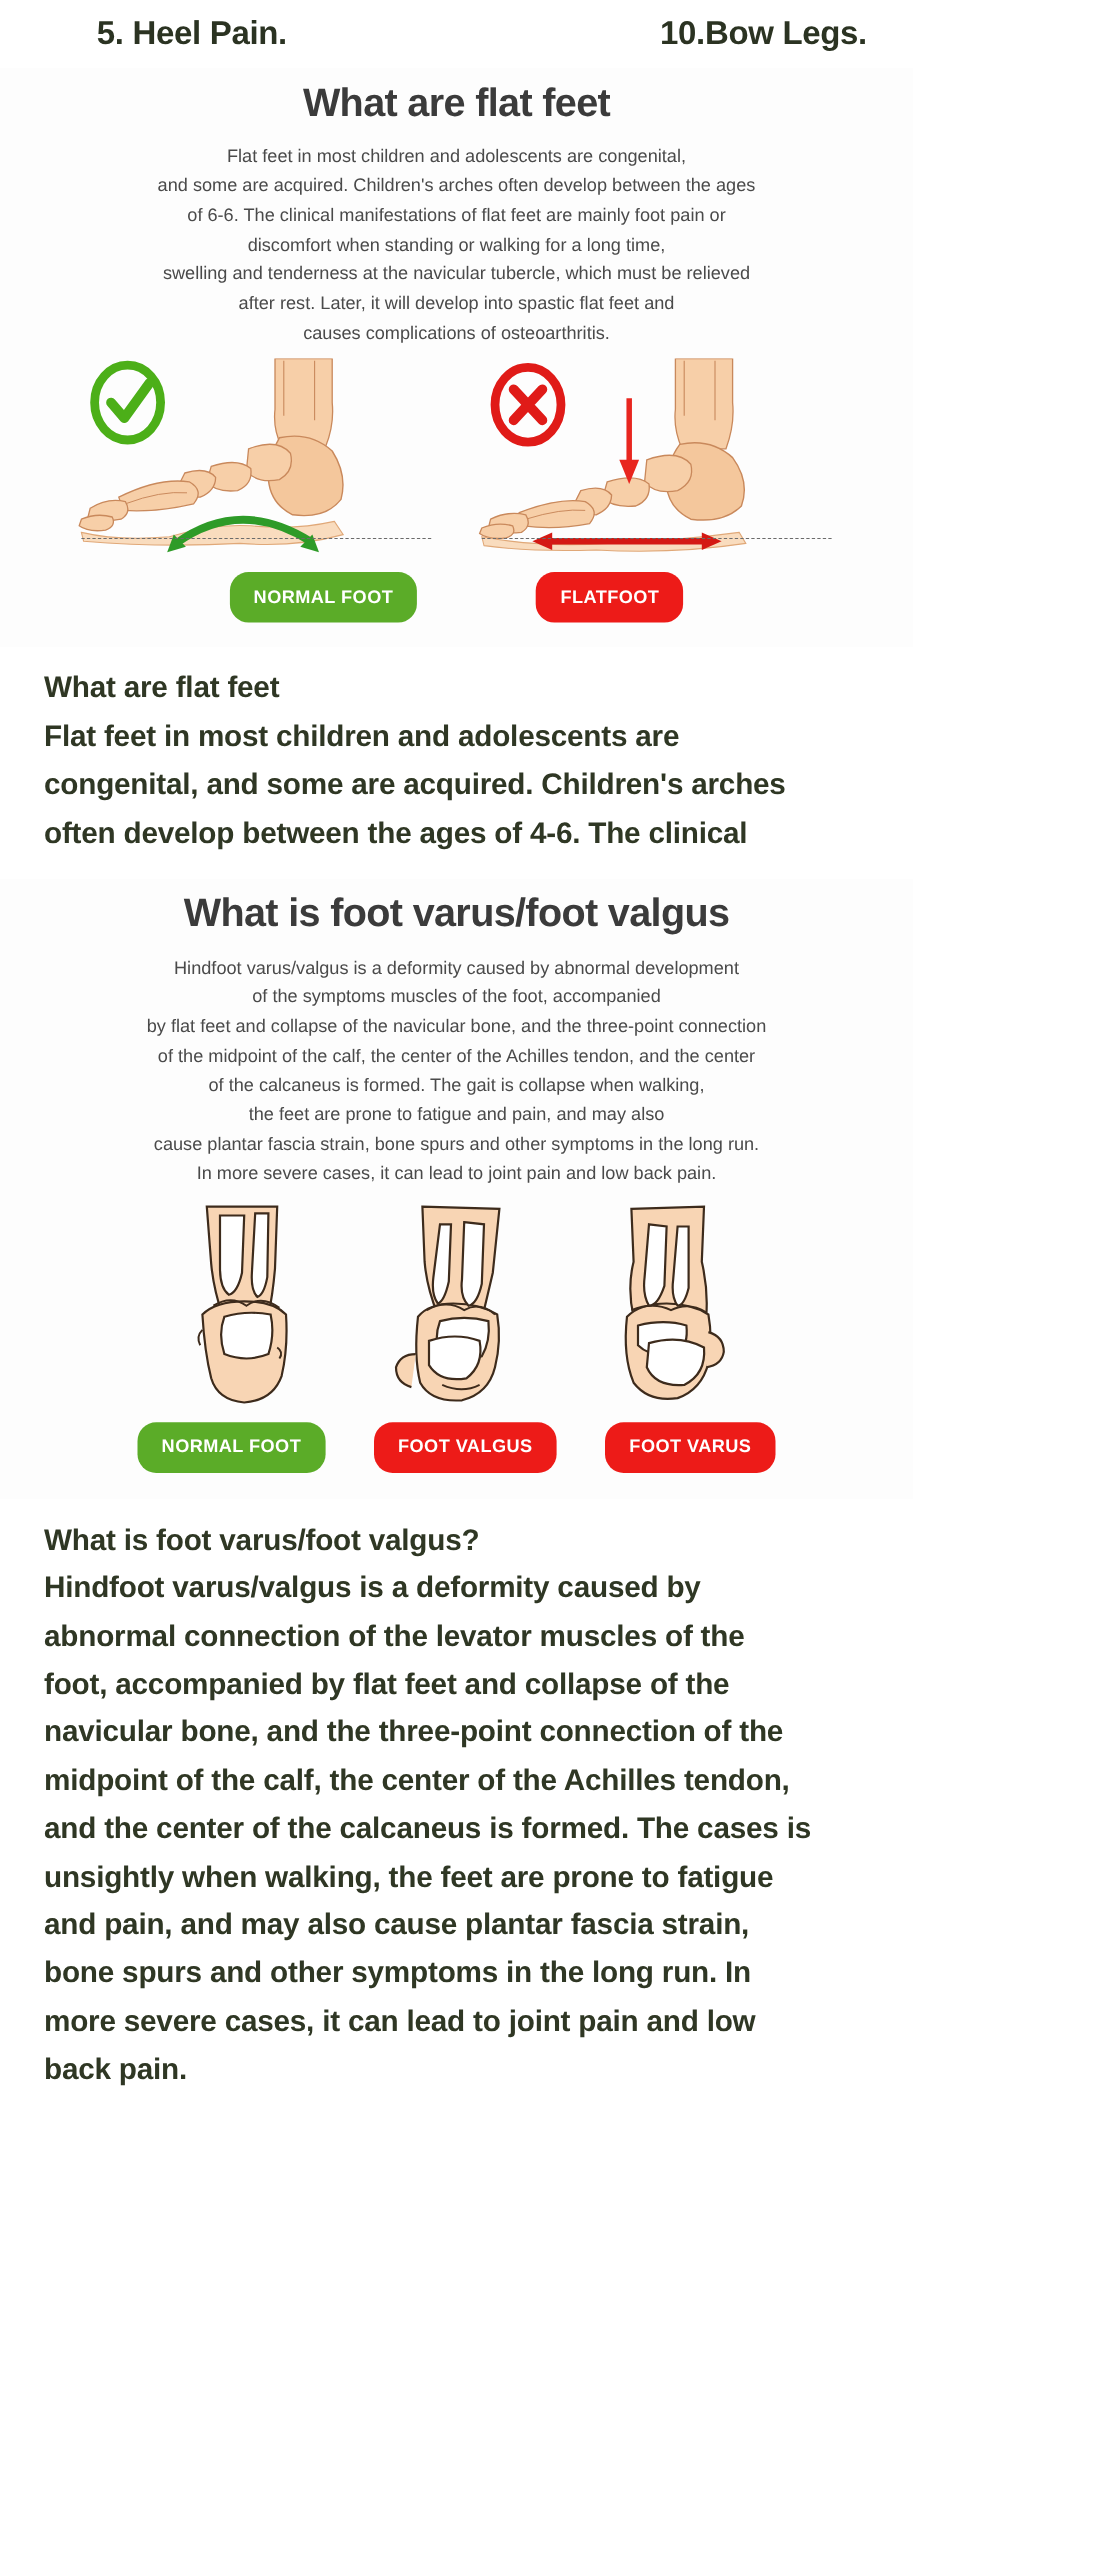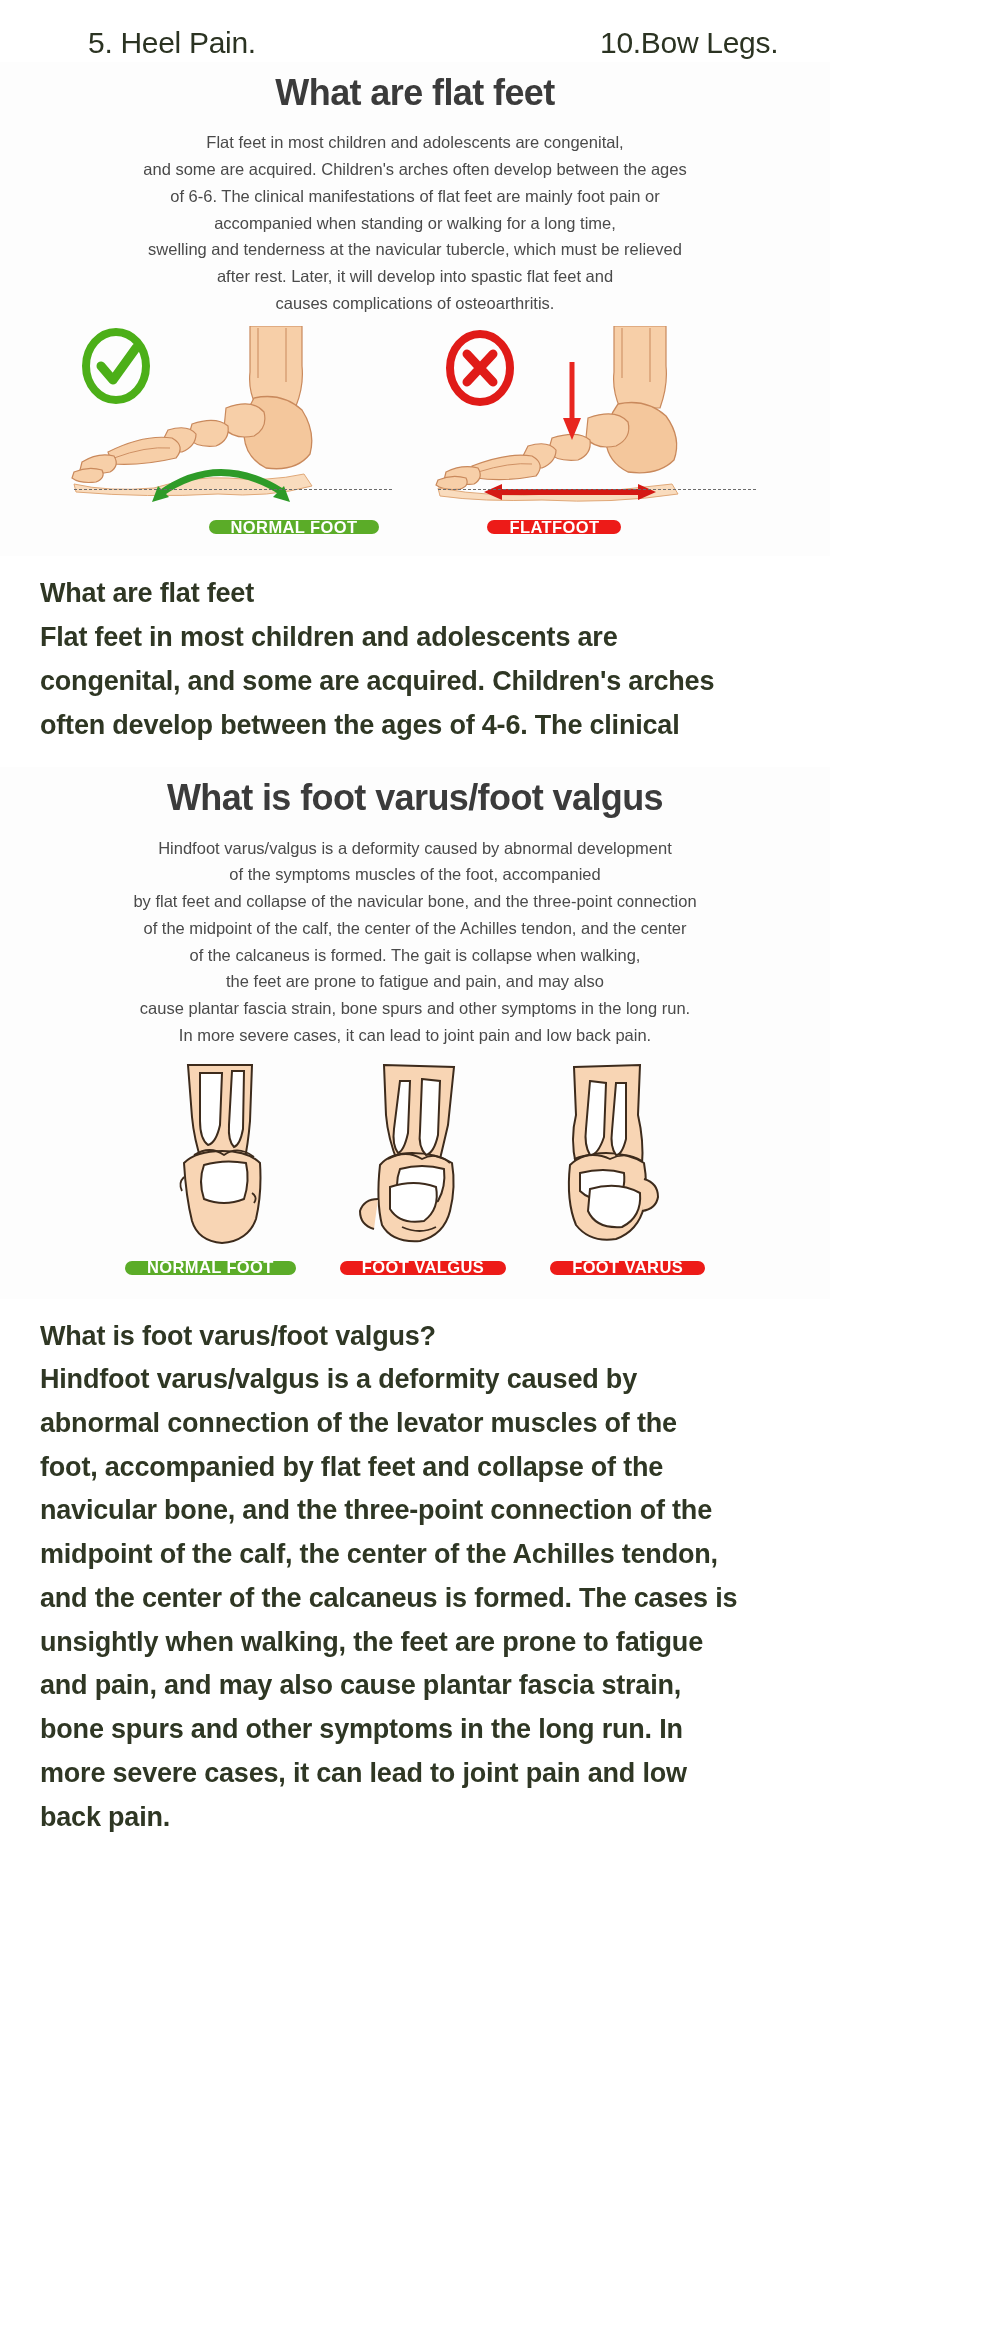--- a/index.html
+++ b/index.html
@@ -19,25 +19,24 @@
   
   .index-row {
     position: relative;
     width: 1000px;
     height: 62px;
     padding: 14px 0 0 0;
   }
   .index-item {
     position: absolute;
     font-size: 30px;
-    font-weight: normal;
+    font-weight: bold;
     color: #2b3322;
     letter-spacing: -0.3px;
     white-space: nowrap;
-    margin-top: 12px;
   }
   .index-item.a { left: 88px; top: 14px; }
   .index-item.b { left: 600px; top: 14px; }
 
   
   .card {
     position: relative;
     width: 830px;
     margin: 0 auto 0 0;
     background: #fdfdfd;
@@ -86,21 +85,21 @@
   .badge-row-2 {
     display: flex;
     justify-content: center;
     gap: 108px;
     padding: 14px 0 8px 0;
   }
   .badge {
     display: inline-flex;
     align-items: center;
     justify-content: center;
-    height: 14px;
+    height: 46px;
     padding: 0 22px;
     border-radius: 17px;
     color: #ffffff;
     font-size: 16.5px;
     font-weight: bold;
     letter-spacing: 0.4px;
     white-space: nowrap;
   }
   .badge.green { background: #5bac28; }
   .badge.red   { background: #ed1b18; }
@@ -150,21 +149,21 @@
 
   <div class="card">
     <div class="card-inner">
 
       <div class="card-title">What are flat feet</div>
 
       <div class="card-para">
         <span class="ln">Flat feet in most children and adolescents are congenital,</span>
         <span class="ln">and some are acquired. Children's arches often develop between the ages</span>
         <span class="ln">of 6-6. The clinical manifestations of flat feet are mainly foot pain or</span>
-        <span class="ln">accompanied when standing or walking for a long time,</span>
+        <span class="ln">discomfort when standing or walking for a long time,</span>
         <span class="ln">swelling and tenderness at the navicular tubercle, which must be relieved</span>
         <span class="ln">after rest. Later, it will develop into spastic flat feet and</span>
         <span class="ln">causes complications of osteoarthritis.</span>
       </div>
 
       <div class="illus-2">
 
         <div class="illus-cell">
           <svg width="330" height="180" viewBox="0 0 330 180">
             <g>

